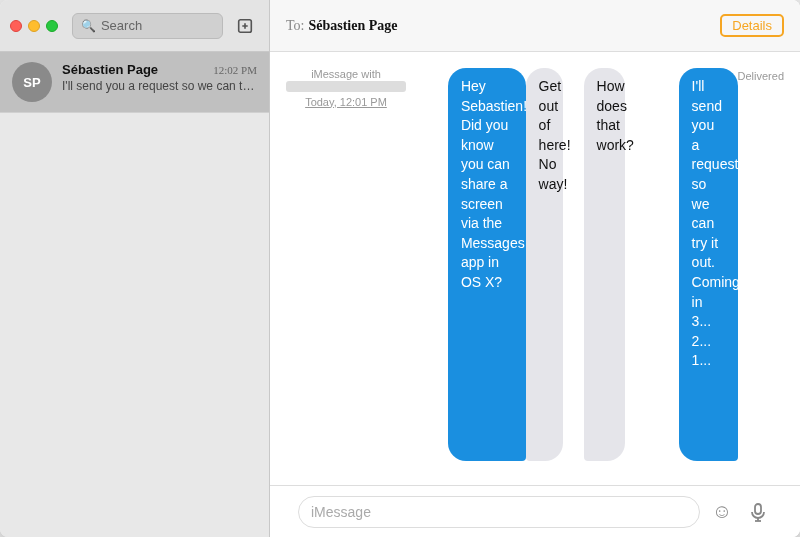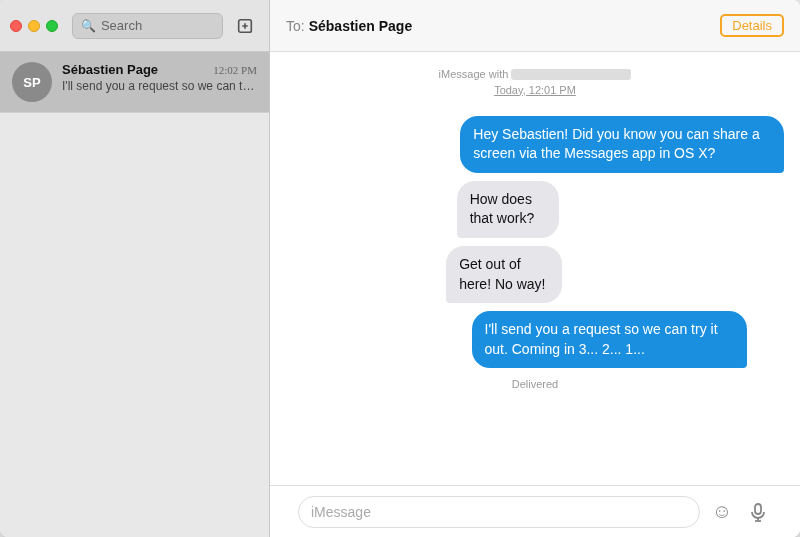--- a/index.html
+++ b/index.html
@@ -184,20 +184,21 @@
       padding: 0 16px;
       border-bottom: 1px solid #ddd;
       background: #f7f7f7;
     }
 
     .chat-header-to {
       display: flex;
       align-items: center;
       font-size: 14px;
       color: #333;
+      font-family: Liberation Serif, serif;
     }
 
     .chat-header-to-label {
       color: #888;
       margin-right: 4px;
     }
 
     .chat-header-name {
       font-weight: 600;
       color: #111;
@@ -213,22 +214,21 @@
       cursor: pointer;
       background: transparent;
     }
 
     
     .messages-area {
       flex: 1;
       overflow-y: auto;
       padding: 16px;
       display: flex;
-      flex-direction: column;
-      align-items: center;
+      flex-direction: row;
     }
 
     .messages-meta {
       text-align: center;
       margin-bottom: 4px;
     }
 
     .imessage-label {
       font-size: 11px;
       color: #999;
@@ -390,25 +390,25 @@
             <span class="blurred-id"></span>
           </div>
           <div class="timestamp-label">Today, 12:01 PM</div>
         </div>
 
         <div class="message-row sent">
           <div class="bubble sent">Hey Sebastien! Did you know you can share a screen via the Messages app in OS X?</div>
         </div>
 
         <div class="message-row received">
+          <div class="bubble received">Get out of here! No way!</div>
+        </div>
+
+        <div class="message-row received">
           <div class="bubble received">How does that work?</div>
-        </div>
-
-        <div class="message-row received">
-          <div class="bubble received">Get out of here! No way!</div>
         </div>
 
         <div class="message-row sent">
           <div class="bubble sent">I'll send you a request so we can try it out. Coming in 3... 2... 1...</div>
         </div>
 
         <div class="delivered-label">Delivered</div>
       </div>
 
       <div class="input-bar">

